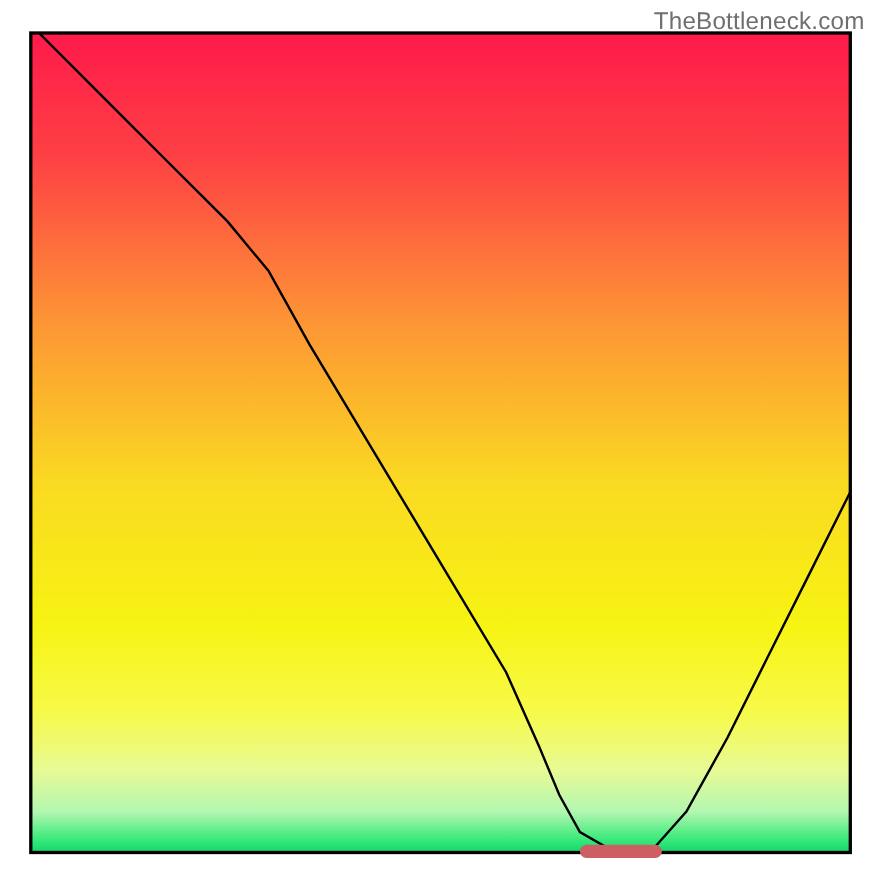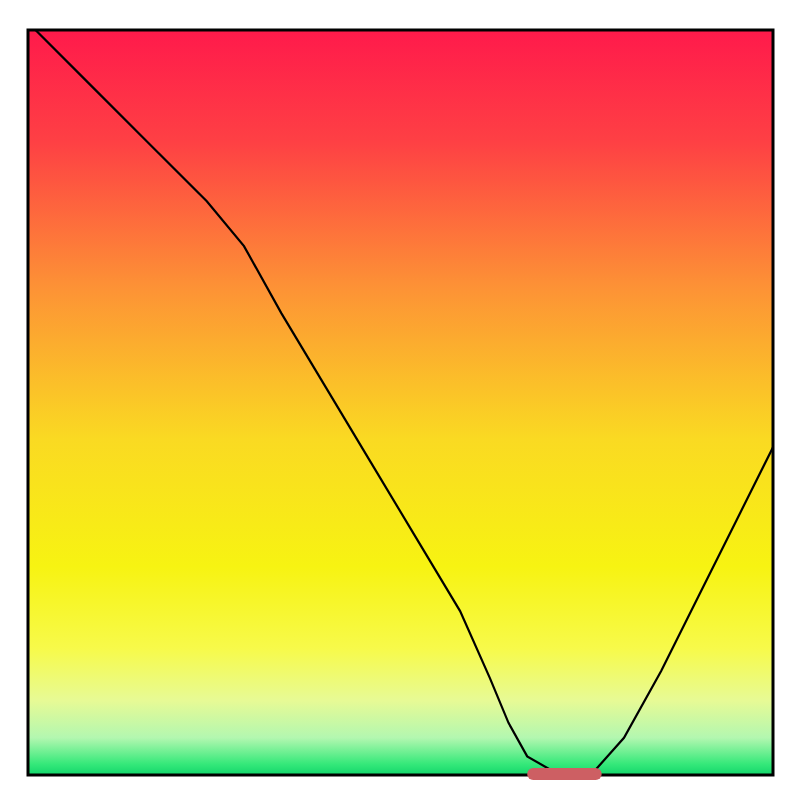--- a/index.html
+++ b/index.html
@@ -25,20 +25,21 @@
     letter-spacing: 0.2px;
   }
   svg {
     display: block;
   }
 </style>
 </head>
 <body>
 
 <div class="container">
+  <div class="watermark">TheBottleneck.com</div>
 
   <svg width="800" height="800" viewBox="0 0 800 800">
     <defs>
       <linearGradient id="bg-grad" x1="0" y1="0" x2="0" y2="1">
           <stop offset="0.00%" stop-color="#ff1a4b"></stop>
           <stop offset="15.00%" stop-color="#fe4044"></stop>
           <stop offset="35.00%" stop-color="#fd9435"></stop>
           <stop offset="55.00%" stop-color="#fada22"></stop>
           <stop offset="72.00%" stop-color="#f7f312"></stop>
           <stop offset="83.00%" stop-color="#f7fa4a"></stop>

